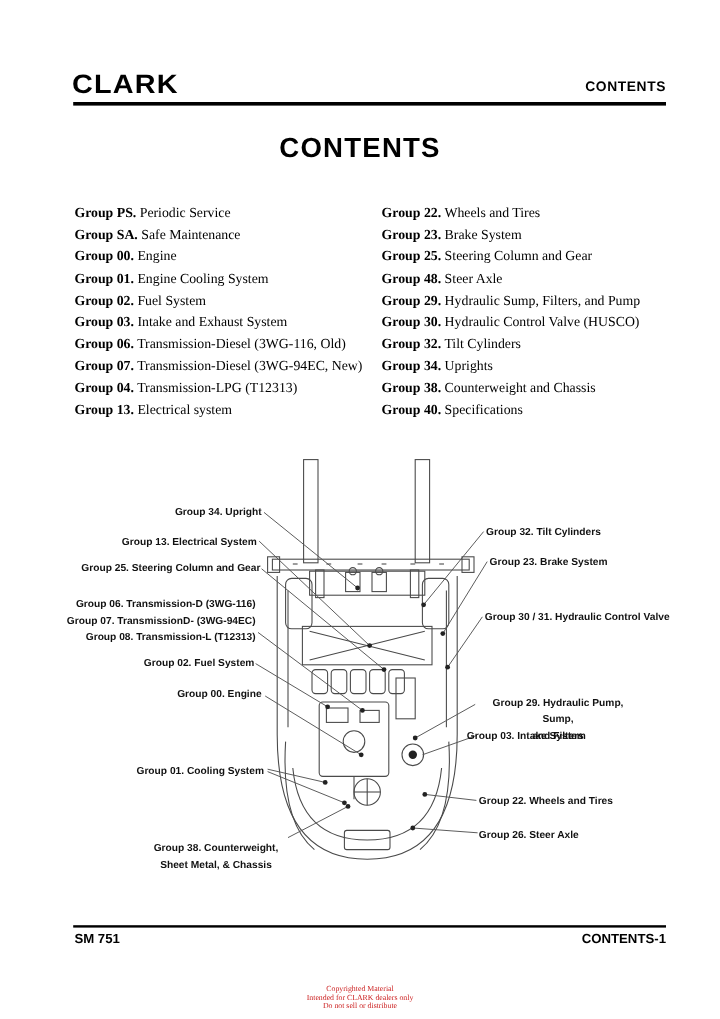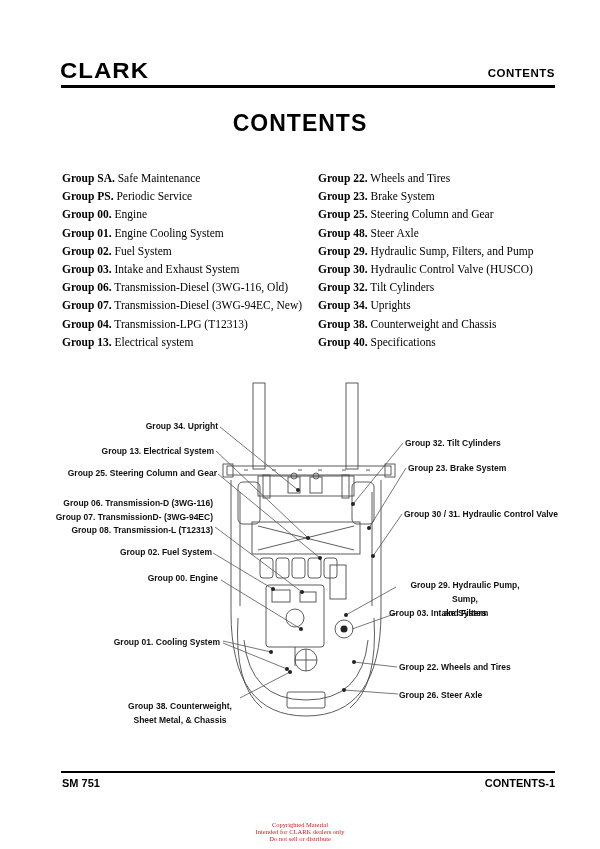--- a/index.html
+++ b/index.html
@@ -58,22 +58,22 @@
 </style>
 </head>
 <body>
 
 <div class="abs logo">CLARK</div>
 <div class="abs hdr-right">CONTENTS</div>
 <div class="abs rule-top"></div>
 <div class="abs page-title">CONTENTS</div>
 
 <div class="abs toc-col left">
+  <div class="toc-item"><span class="g">Group PS.</span> <span>Periodic Service</span></div>
   <div class="toc-item"><span class="g">Group SA.</span> <span>Safe Maintenance</span></div>
-  <div class="toc-item"><span class="g">Group PS.</span> <span>Periodic Service</span></div>
   <div class="toc-item"><span class="g">Group 00.</span> <span>Engine</span></div>
   <div class="toc-item"><span class="g">Group 01.</span> <span>Engine Cooling System</span></div>
   <div class="toc-item"><span class="g">Group 02.</span> <span>Fuel System</span></div>
   <div class="toc-item"><span class="g">Group 03.</span> <span>Intake and Exhaust System</span></div>
   <div class="toc-item"><span class="g">Group 06.</span> <span>Transmission-Diesel (3WG-116, Old)</span></div>
   <div class="toc-item"><span class="g">Group 07.</span> <span>Transmission-Diesel (3WG-94EC, New)</span></div>
   <div class="toc-item"><span class="g">Group 04.</span> <span>Transmission-LPG (T12313)</span></div>
   <div class="toc-item"><span class="g">Group 13.</span> <span>Electrical system</span></div>
 </div>
 

